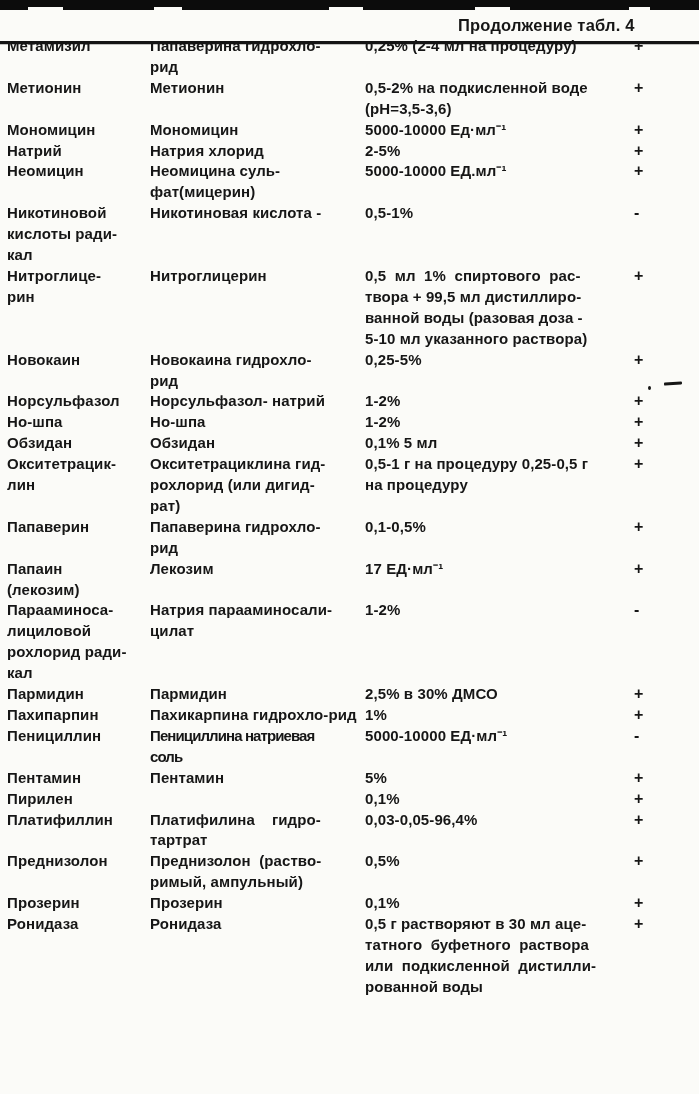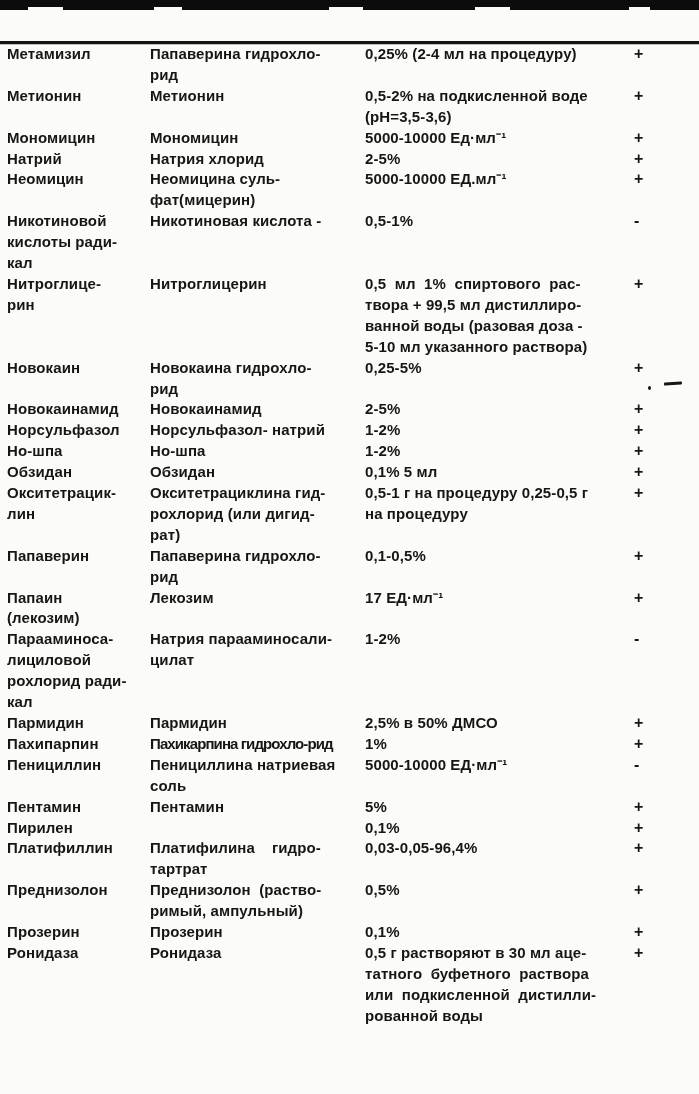--- a/index.html
+++ b/index.html
@@ -33,21 +33,21 @@
     position:absolute; top:16px; left:458px; width:200px;
     font-size:16.5px; letter-spacing:0.2px; white-space:nowrap;
     border-bottom:0;
   }
   .top-rule {
     position:absolute; top:41px; left:0; width:699px; height:3px;
     background:#141414;
     box-shadow:0 1px 0 rgba(20,20,20,.25);
   }
   table.drug-table {
-    position:absolute; top:44px; left:7px;
+    position:absolute; top:36px; left:7px;
     width:668px;
     border-collapse:collapse; table-layout:fixed;
   }
   td {
     vertical-align:top;
     padding:0;
     font-size:15px;
     line-height:20.9px;
     white-space:pre-line;
     letter-spacing:0.1px;
@@ -69,20 +69,21 @@
     background:#161616; border-radius:50%;
   }
 </style>
 </head>
 <body>
 
 <div class="page">
 
   <div class="scan-bar"></div>
 
+  <div class="caption">Продолжение табл. 4</div>
 
   <div class="top-rule"></div>
 
   <table class="drug-table">
     <colgroup>
       <col style="width:143px">
       <col style="width:215px">
       <col style="width:263px">
       <col style="width:47px">
     </colgroup>
@@ -139,26 +140,20 @@
           <td class="col-polarity">+</td>
         </tr>
         <tr>
           <td class="col-name">Новокаин</td>
           <td class="col-full">Новокаина гидрохло-
 рид</td>
           <td class="col-dose">0,25-5%</td>
           <td class="col-polarity">+</td>
         </tr>
         <tr>
-          <td class="col-name">Новокаинамид</td>
-          <td class="col-full">Новокаинамид</td>
-          <td class="col-dose">2-5%</td>
-          <td class="col-polarity">+</td>
-        </tr>
-        <tr>
           <td class="col-name">Норсульфазол</td>
           <td class="col-full">Норсульфазол- натрий</td>
           <td class="col-dose">1-2%</td>
           <td class="col-polarity">+</td>
         </tr>
         <tr>
           <td class="col-name">Но-шпа</td>
           <td class="col-full">Но-шпа</td>
           <td class="col-dose">1-2%</td>
           <td class="col-polarity">+</td>
@@ -199,21 +194,21 @@
 рохлорид ради-
 кал</td>
           <td class="col-full">Натрия парааминосали-
 цилат</td>
           <td class="col-dose">1-2%</td>
           <td class="col-polarity">-</td>
         </tr>
         <tr>
           <td class="col-name">Пармидин</td>
           <td class="col-full">Пармидин</td>
-          <td class="col-dose">2,5% в 50% ДМСО</td>
+          <td class="col-dose">2,5% в 30% ДМСО</td>
           <td class="col-polarity">+</td>
         </tr>
         <tr>
           <td class="col-name">Пахипарпин</td>
           <td class="col-full">Пахикарпина гидрохло-рид</td>
           <td class="col-dose">1%</td>
           <td class="col-polarity">+</td>
         </tr>
         <tr>
           <td class="col-name">Пенициллин</td>

